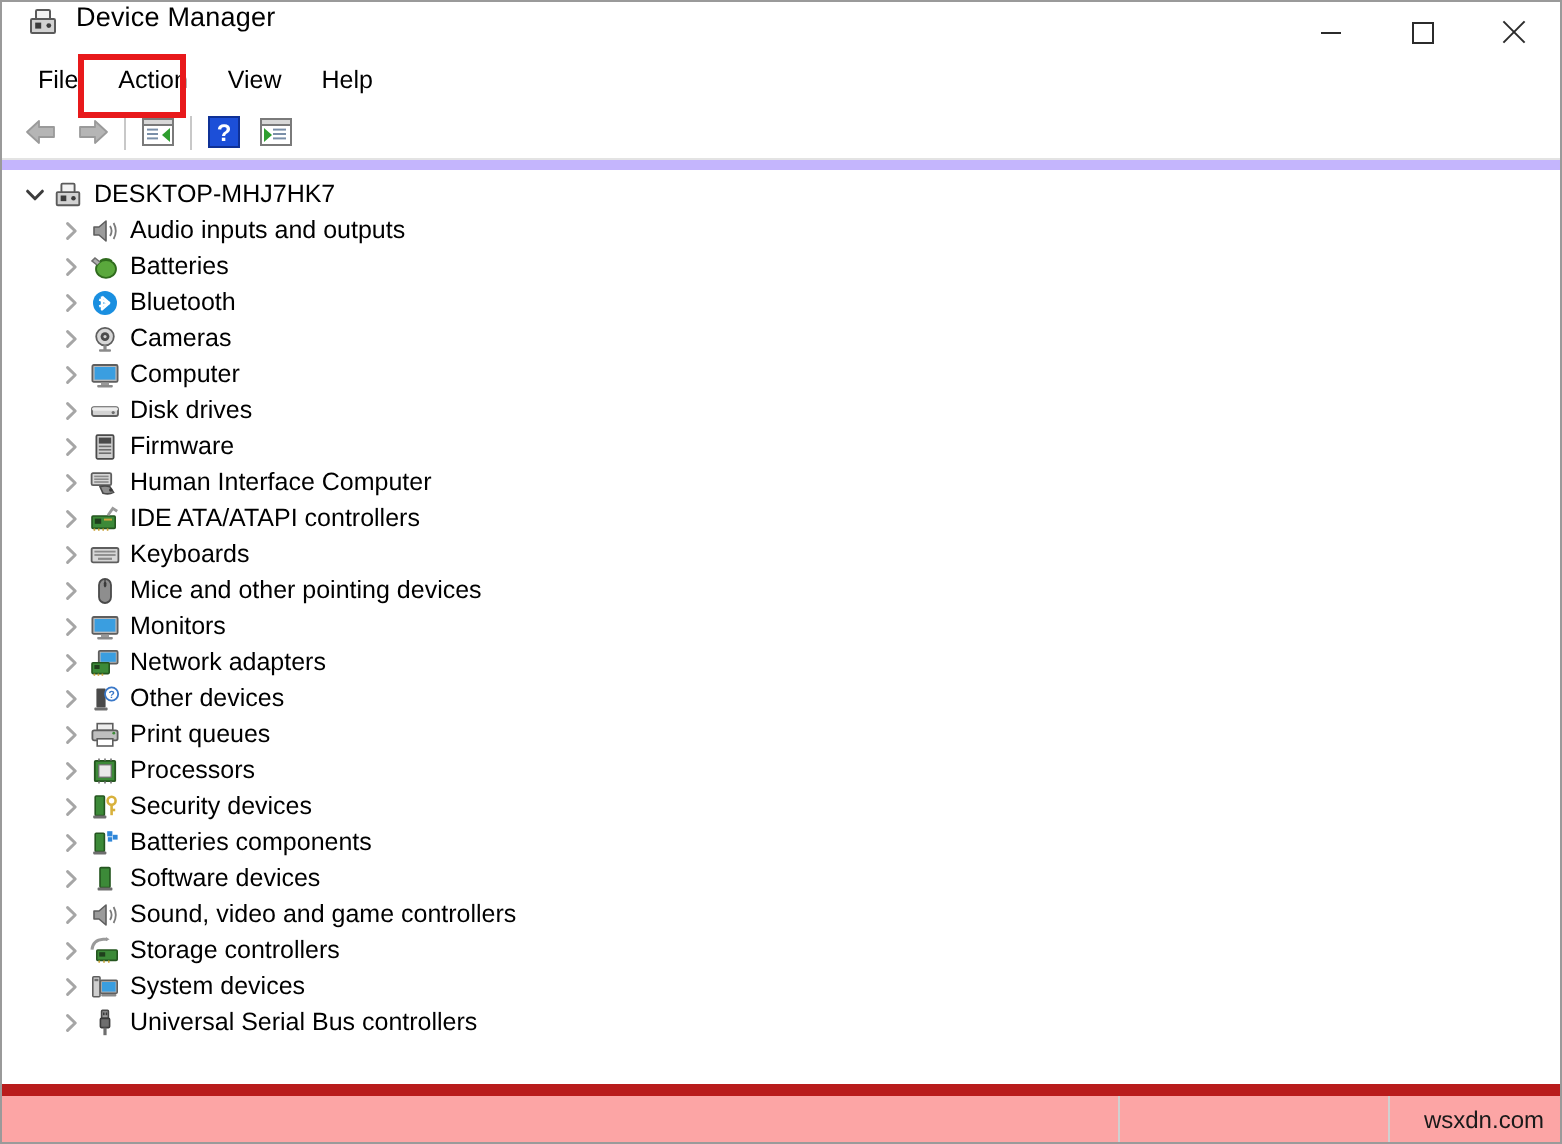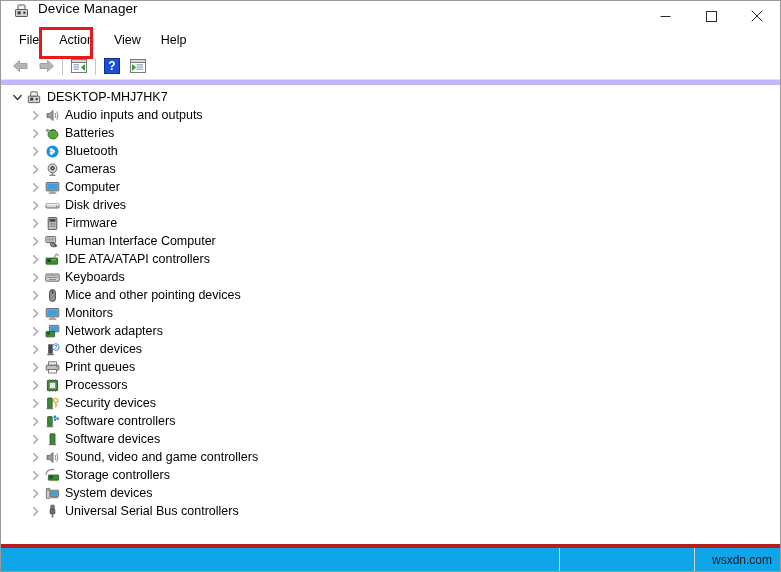--- a/index.html
+++ b/index.html
@@ -163,22 +163,22 @@
     font-size: 12.5px;
     color: #000000;
     line-height: 16px;
   }
   .tree-row.root .node-label { font-size: 12.5px; }
 
   
   #statusbar {
     height: 23px;
     min-height: 23px;
-    background: #0ea5e9;
-    border-top: 4px solid #b91c1c;
+    background: #fca5a5;
+    border-top: 6px solid #b91c1c;
     display: flex;
     align-items: stretch;
     font-size: 11.5px;
   }
   #status-pane-main {
     flex: 0 0 559px;
     display: flex;
     align-items: center;
     padding-left: 6px;
     color: #000000;
@@ -619,21 +619,21 @@
         </span>
         <span class="node-icon">
           <svg width="15" height="15" viewBox="0 0 15 15">
             <rect x="2.6" y="2.6" width="4.6" height="9.2" rx="0.5" fill="#3c8a38" stroke="#24551f" stroke-width="0.8"></rect>
             <rect x="1.6" y="11.8" width="6.6" height="1.4" rx="0.4" fill="#6e6e6e"></rect>
             <rect x="8.6" y="1.6" width="2.6" height="2.6" fill="#2f86d8"></rect>
             <rect x="11.4" y="3.4" width="2.4" height="2.4" fill="#2f86d8"></rect>
             <rect x="8.9" y="4.6" width="2.2" height="2.2" fill="#2f86d8"></rect>
           </svg>
         </span>
-        <span class="node-label">Software controllers</span>
+        <span class="node-label">Batteries components</span>
       </div>
 
       <div class="tree-row child">
         <span class="expander">
           <svg width="11" height="11" viewBox="0 0 11 11">
               <path d="M3.8 1.8 L7.6 5.5 L3.8 9.2" fill="none" stroke="#a6a6a6" stroke-width="1.5" stroke-linecap="round" stroke-linejoin="round"></path>
             </svg>
         </span>
         <span class="node-icon">
           <svg width="15" height="15" viewBox="0 0 15 15">

